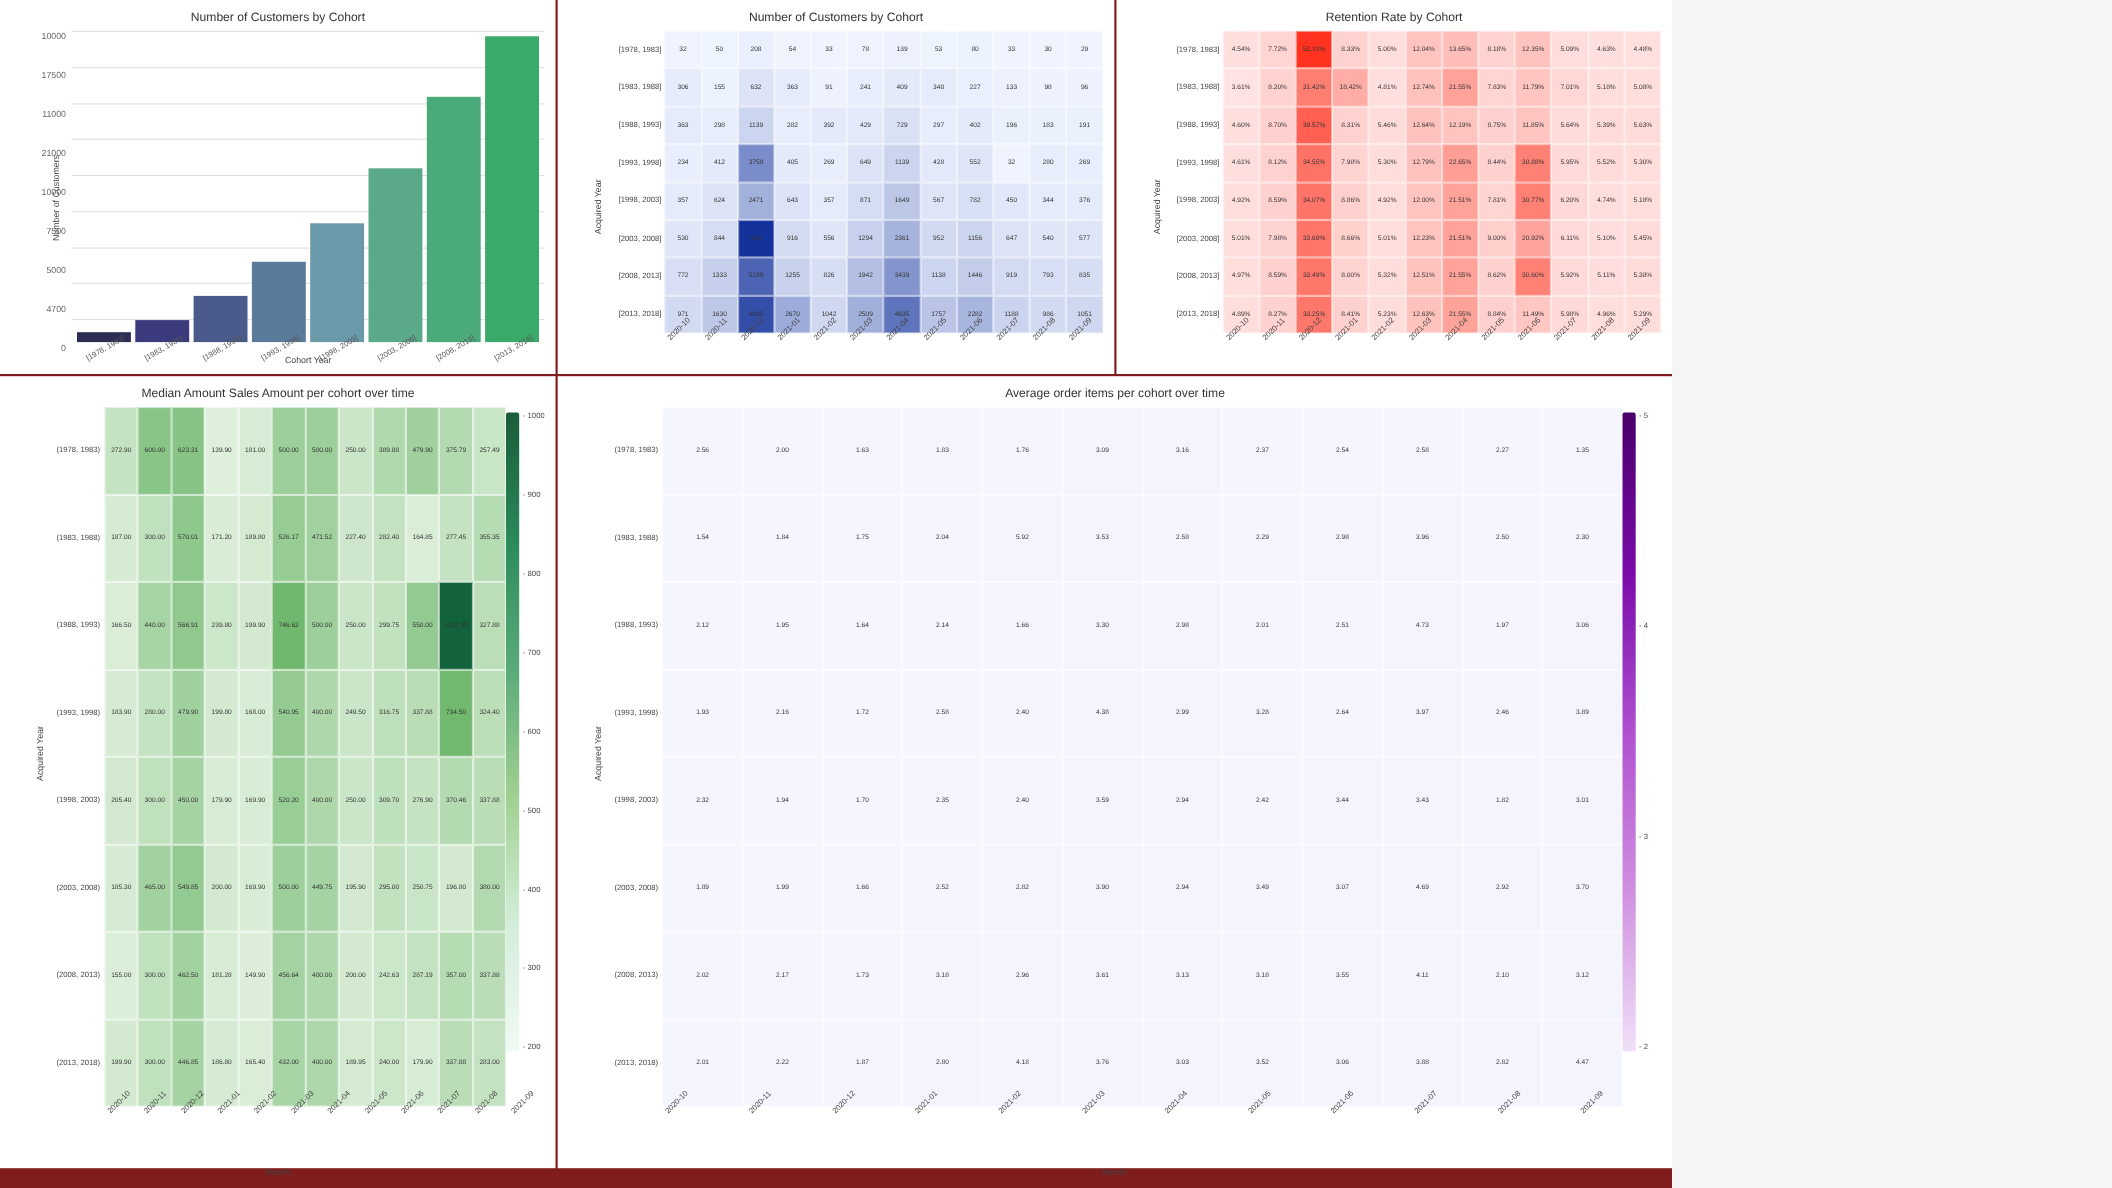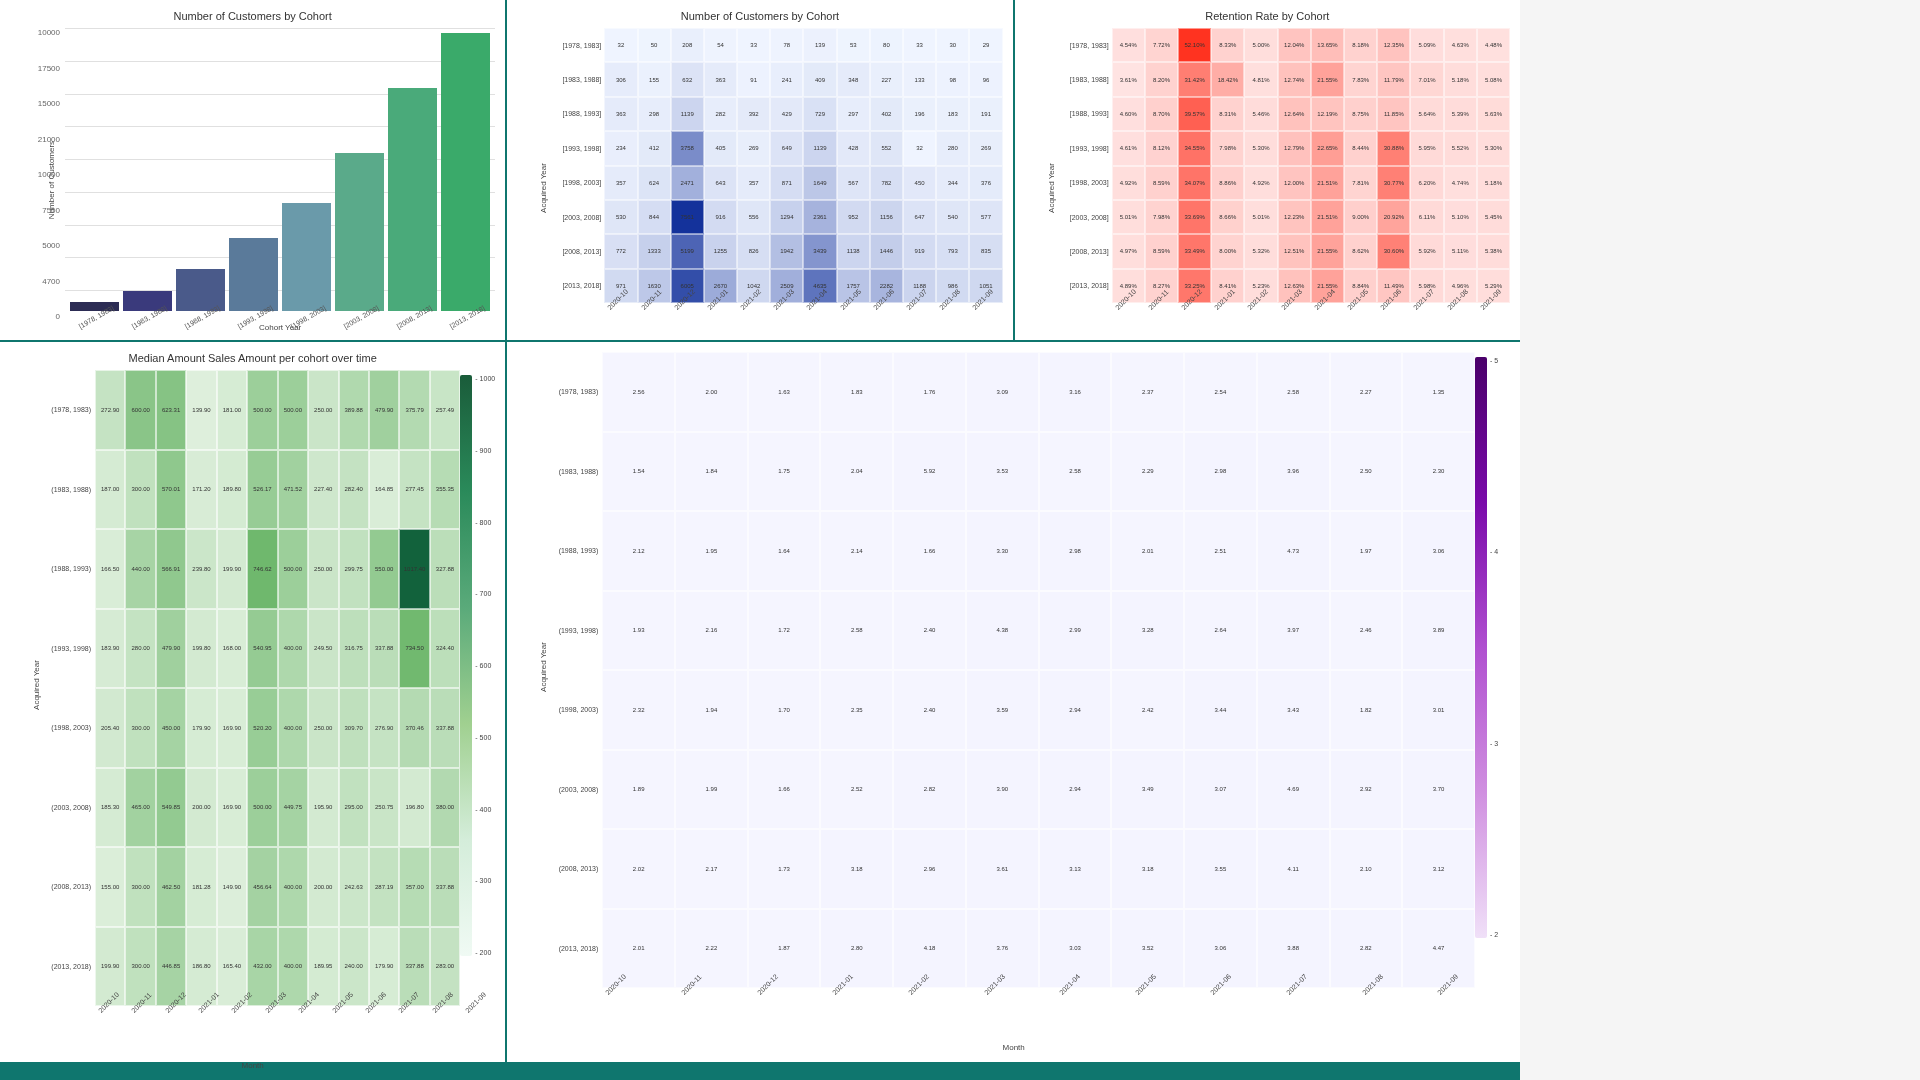--- a/index.html
+++ b/index.html
@@ -10,21 +10,21 @@
       width: 1920px;
       height: 1080px;
       overflow: hidden;
     }
     .dashboard {
       display: grid;
       grid-template-columns: 1fr 1fr 1fr;
       grid-template-rows: 340px 720px;
       width: 1520px;
       height: 1080px;
-      background: #0f766e;
+      background: #7f1d1d;
       gap: 2px;
     }
     .chart-panel {
       background: white;
       padding: 10px;
       position: relative;
     }
     .chart-title {
       text-align: center;
       font-size: 11px;
@@ -132,21 +132,21 @@
                 <div style="font-size: 7px; color: rgb(85, 85, 85); text-align: center; margin-top: 3px; white-space: nowrap; transform: rotate(-30deg); transform-origin: center top;">[2013, 2018]</div>
               </div>
             </div>
           <div class="bar-chart-yaxis" id="yaxis-container" style="position: absolute; left: -55px; top: 0px; bottom: 0px; width: 55px; display: flex; flex-direction: column-reverse; justify-content: space-between; align-items: flex-end; padding-right: 5px; padding-top: 0px; padding-bottom: 0px;">
               <span style="font-size: 8px; color: rgb(102, 102, 102);">0</span>
               <span style="font-size: 8px; color: rgb(102, 102, 102);">4700</span>
               <span style="font-size: 8px; color: rgb(102, 102, 102);">5000</span>
               <span style="font-size: 8px; color: rgb(102, 102, 102);">7500</span>
               <span style="font-size: 8px; color: rgb(102, 102, 102);">10000</span>
               <span style="font-size: 8px; color: rgb(102, 102, 102);">21000</span>
-              <span style="font-size: 8px; color: rgb(102, 102, 102);">15000</span>
+              <span style="font-size: 8px; color: rgb(102, 102, 102);">11000</span>
               <span style="font-size: 8px; color: rgb(102, 102, 102);">17500</span>
               <span style="font-size: 8px; color: rgb(102, 102, 102);">10000</span>
             </div>
         </div>
         <div style="text-align:center; font-size:8px; color:#444; margin-top:2px;">Cohort Year</div>
       </div>
     </div>
   </div>
 
   <div class="chart-panel">
@@ -601,20 +601,21 @@
           <span style="flex: 1 1 0%; font-size: 7px; color: rgb(68, 68, 68); transform: rotate(-45deg); transform-origin: left top; display: block; white-space: nowrap; margin-left: 2px;">2021-06</span>
           <span style="flex: 1 1 0%; font-size: 7px; color: rgb(68, 68, 68); transform: rotate(-45deg); transform-origin: left top; display: block; white-space: nowrap; margin-left: 2px;">2021-07</span>
           <span style="flex: 1 1 0%; font-size: 7px; color: rgb(68, 68, 68); transform: rotate(-45deg); transform-origin: left top; display: block; white-space: nowrap; margin-left: 2px;">2021-08</span>
           <span style="flex: 1 1 0%; font-size: 7px; color: rgb(68, 68, 68); transform: rotate(-45deg); transform-origin: left top; display: block; white-space: nowrap; margin-left: 2px;">2021-09</span>
         </div>
         <div style="text-align: center; font-size: 8px; color: rgb(68, 68, 68);">Month</div>
       </div>
   </div>
 
   <div class="chart-panel" style="grid-column:2/4; grid-row:2;">
+    <div class="chart-title">Average order items per cohort over time</div>
     <div id="heatmap-avgitems-container" style="height: 100%; display: flex; flex-direction: column; position: relative;">
     <div style="position: absolute; left: 2px; top: 45%; transform: translateY(-50%) rotate(-90deg); font-size: 8px; color: rgb(68, 68, 68); white-space: nowrap; z-index: 1;">Acquired Year</div>
         <div style="display: flex; flex: 1 1 0%; overflow: hidden; margin-left: 15px;">
           <div style="display: flex; flex-direction: column; justify-content: space-around; min-width: 70px; padding-right: 4px;">
             <span style="font-size: 7px; color: rgb(68, 68, 68); text-align: right; display: block;">(1978, 1983)</span>
             <span style="font-size: 7px; color: rgb(68, 68, 68); text-align: right; display: block;">(1983, 1988)</span>
             <span style="font-size: 7px; color: rgb(68, 68, 68); text-align: right; display: block;">(1988, 1993)</span>
             <span style="font-size: 7px; color: rgb(68, 68, 68); text-align: right; display: block;">(1993, 1998)</span>
             <span style="font-size: 7px; color: rgb(68, 68, 68); text-align: right; display: block;">(1998, 2003)</span>
             <span style="font-size: 7px; color: rgb(68, 68, 68); text-align: right; display: block;">(2003, 2008)</span>

